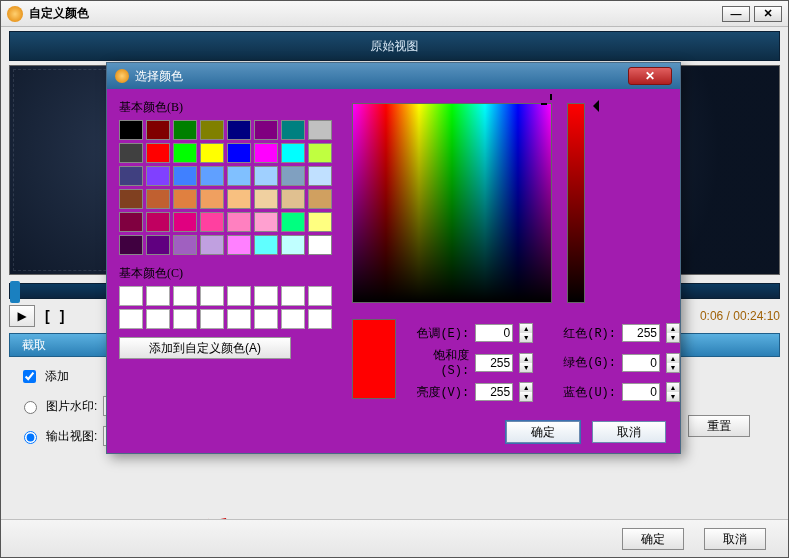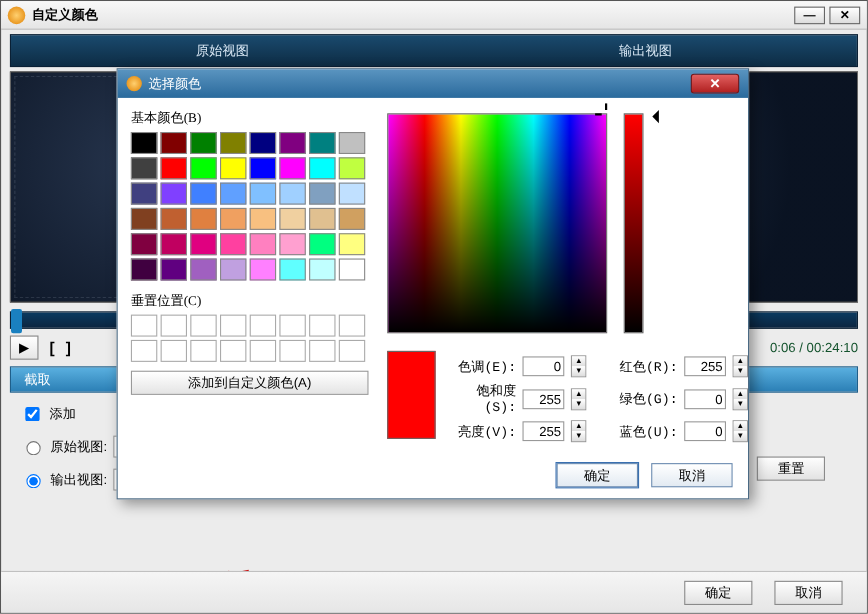--- a/index.html
+++ b/index.html
@@ -24,21 +24,21 @@
 
 
 .timeline-row { margin: 8px 8px 0 8px; display:flex; align-items:center; gap:4px; }
 .timeline { flex:1; height:16px; background: linear-gradient(#0b3a60,#0b2540); border:1px solid #0a2035; position:relative; }
 .playhead { position:absolute; left:0; top:-3px; width:10px; height:22px; background:#1a80c0; border-radius:2px; }
 
 
 .controls { margin: 6px 8px 0 8px; display:flex; align-items:center; gap:10px; }
 .play { width:26px; height:22px; border:1px solid #888; background:linear-gradient(#fff,#e6e6e6); display:flex; align-items:center; justify-content:center; cursor:pointer; }
 .bracket { font-size:14px; font-weight:bold; }
-.time-right { margin-left:auto; color:#14532d; }
+.time-right { margin-left:auto; color:#a16207; }
 
 
 .sect { margin: 6px 8px 0 8px; height:24px; background:linear-gradient(#5ab0e0,#2b7fb5); color:#fff; display:flex; align-items:center; padding:0 12px; border:1px solid #1f5f8a; }
 .wm-left { display:flex; flex-direction:column; gap:8px; }
 .wm-row { display:flex; align-items:center; gap:6px; height:22px; }
 input.path { width: 90px; height:20px; border:1px solid #999; background:#fff; padding:0 4px; font-size:11px; color:#888; }
 input.text { width: 54px; height:20px; border:1px solid #999; background:#fff; padding:0 4px; }
 .icon-pen { width:18px; height:18px; display:inline-block; position:relative; }
 .icon-pen::after{ content:""; position:absolute; left:2px; top:2px; width:14px; height:14px; background:linear-gradient(135deg,#3a8c4a 40%,#205028 42%); clip-path: polygon(10% 90%, 70% 10%, 90% 30%, 30% 100%); }
 .btn-T { width:20px; height:20px; border:1px solid #999; background:#fff; color:#c00; font-weight:bold; text-align:center; line-height:18px; cursor:pointer; }
@@ -57,31 +57,31 @@
 
 
 .right-col { margin-left:auto; display:flex; flex-direction:column; gap:6px; align-items:center; }
 .btn-std { padding: 2px 18px; height:22px; border:1px solid #8a8a8a; background:linear-gradient(#fefefe,#e2e2e2); cursor:pointer; }
 .apply-row { display:flex; align-items:center; gap:6px; }
 
 
 .footer { position:absolute; bottom:0; left:0; right:0; height:38px; border-top:1px solid #c0c0c0; background:linear-gradient(#f5f5f5,#e6e6e6); display:flex; align-items:center; justify-content:flex-end; padding:0 22px; gap:20px; }
 
 
-.dialog { position:absolute; left:105px; top:61px; width:575px; height:392px; background:#ffffff; border:1px solid #4a6a84; box-shadow: 4px 4px 12px rgba(0,0,0,0.4); }
+.dialog { position:absolute; left:105px; top:61px; width:575px; height:392px; background:#a21caf; border:1px solid #4a6a84; box-shadow: 4px 4px 12px rgba(0,0,0,0.4); }
 .dlg-title { height:26px; background:linear-gradient(#5a94c0,#2a6a9c); color:#fff; display:flex; align-items:center; padding:0 8px; }
 .dlg-title .icon-sm{ width:14px; height:14px; border-radius:7px; background:radial-gradient(#ffd070,#e08000); margin-right:6px;}
 .dlg-close { margin-left:auto; width:44px; height:18px; background:linear-gradient(#e26060,#b02020); border:1px solid #7a1414; border-radius:3px; color:#fff; display:flex; align-items:center; justify-content:center; cursor:pointer; font-weight:bold; }
 .dlg-body { padding: 10px 12px; }
 .basic-label { margin-bottom:4px;font-family:Liberation Serif, serif; }
 .swatch-grid { display:grid; grid-template-columns: repeat(8, 24px); grid-auto-rows:20px; gap:3px; margin-bottom:10px; }
 .sw { border:1px solid #888; cursor:pointer; }
 .custom-grid { display:grid; grid-template-columns: repeat(8, 24px); grid-auto-rows:20px; gap:3px; margin-bottom:8px; }
 .csw { border:1px solid #aaa; background:#fff; cursor:pointer; }
-.add-btn { width:216px; height:22px; border:1px solid #999; background:linear-gradient(#fff,#e4e4e4); cursor:pointer; }
+.add-btn { width:172px; height:22px; border:1px solid #999; background:linear-gradient(#fff,#e4e4e4); cursor:pointer; }
 
 .grad-area { position:absolute; left:245px; top:40px; width:200px; height:200px; border:1px solid #666; background: linear-gradient(to bottom, rgba(0,0,0,0) 0%, #000 100%), linear-gradient(to right, #f0f, #f00, #ff0, #0f0, #0ff, #00f, #f0f); }
 .grad-marker { position:absolute; right:-2px; top:-2px; width:4px; height:4px; outline:6px solid rgba(0,0,0,0); }
 .grad-marker::before, .grad-marker::after{ content:""; position:absolute; background:#000; }
 .grad-marker::before{ left:-8px; top:1px; width:6px; height:2px; }
 .grad-marker::after{ top:-8px; left:1px; width:2px; height:6px; }
 
 .val-strip { position:absolute; left:460px; top:40px; width:18px; height:200px; background: linear-gradient(#f00, #000); border:1px solid #666; }
 .val-arrow { position:absolute; left:480px; top:37px; border:6px solid transparent; border-right-color:#000; }
 
@@ -105,21 +105,20 @@
   <div class="titlebar">
     <span class="icon-app"></span>
     <span>自定义颜色</span>
     <span class="spacer"></span>
     <span class="win-btn">—</span>
     <span class="win-btn">✕</span>
   </div>
 
   <div class="tabs">
     <div class="tab">原始视图</div>
-    <div class="tab">输出视图</div>
   </div>
 
   <div class="previews">
     <div class="preview">
         <div class="dashed"></div>
       </div>
     <div class="preview"></div>
   </div>
 
   <div class="timeline-row">
@@ -138,21 +137,21 @@
   <div class="sect">截取</div>
 
   <div style="display:flex; margin:0 8px;">
     <div class="wm-left" style="margin-top:8px; margin-left:10px;">
       <div class="wm-row">
         <input type="checkbox" class="cb" checked="" style="">
         <span>添加</span>
       </div>
       <div class="wm-row">
         <input type="radio" name="wm" style="">
-        <span>原始视图:</span>
+        <span>图片水印:</span>
         <input class="path" value="\Pictures\pst" style="">
         <span class="icon-pen" style="background:linear-gradient(#a0c0e0,#5a8ab0);border:1px solid #4a6a84;border-radius:2px;"></span>
       </div>
       <div class="wm-row">
         <input type="radio" name="wm" checked="" style="">
         <span>输出视图:</span>
         <input class="text" value="狸窝" style="">
         <span class="icon-pen"></span>
         <span class="btn-T">T</span>
       </div>
@@ -264,21 +263,21 @@
           <div class="sw" style="background: rgb(255, 255, 128);"></div>
           <div class="sw" style="background: rgb(64, 0, 64);"></div>
           <div class="sw" style="background: rgb(96, 0, 128);"></div>
           <div class="sw" style="background: rgb(160, 96, 192);"></div>
           <div class="sw" style="background: rgb(192, 160, 224);"></div>
           <div class="sw" style="background: rgb(255, 128, 255);"></div>
           <div class="sw" style="background: rgb(96, 255, 255);"></div>
           <div class="sw" style="background: rgb(192, 255, 255);"></div>
           <div class="sw" style="background: rgb(255, 255, 255);"></div>
         </div>
-      <div class="basic-label">垂置位置(C)</div>
+      <div class="basic-label">基本颜色(C)</div>
       <div class="custom-grid">
         <div class="csw"></div>
           <div class="csw"></div>
           <div class="csw"></div>
           <div class="csw"></div>
           <div class="csw"></div>
           <div class="csw"></div>
           <div class="csw"></div>
           <div class="csw"></div>
         <div class="csw"></div>

